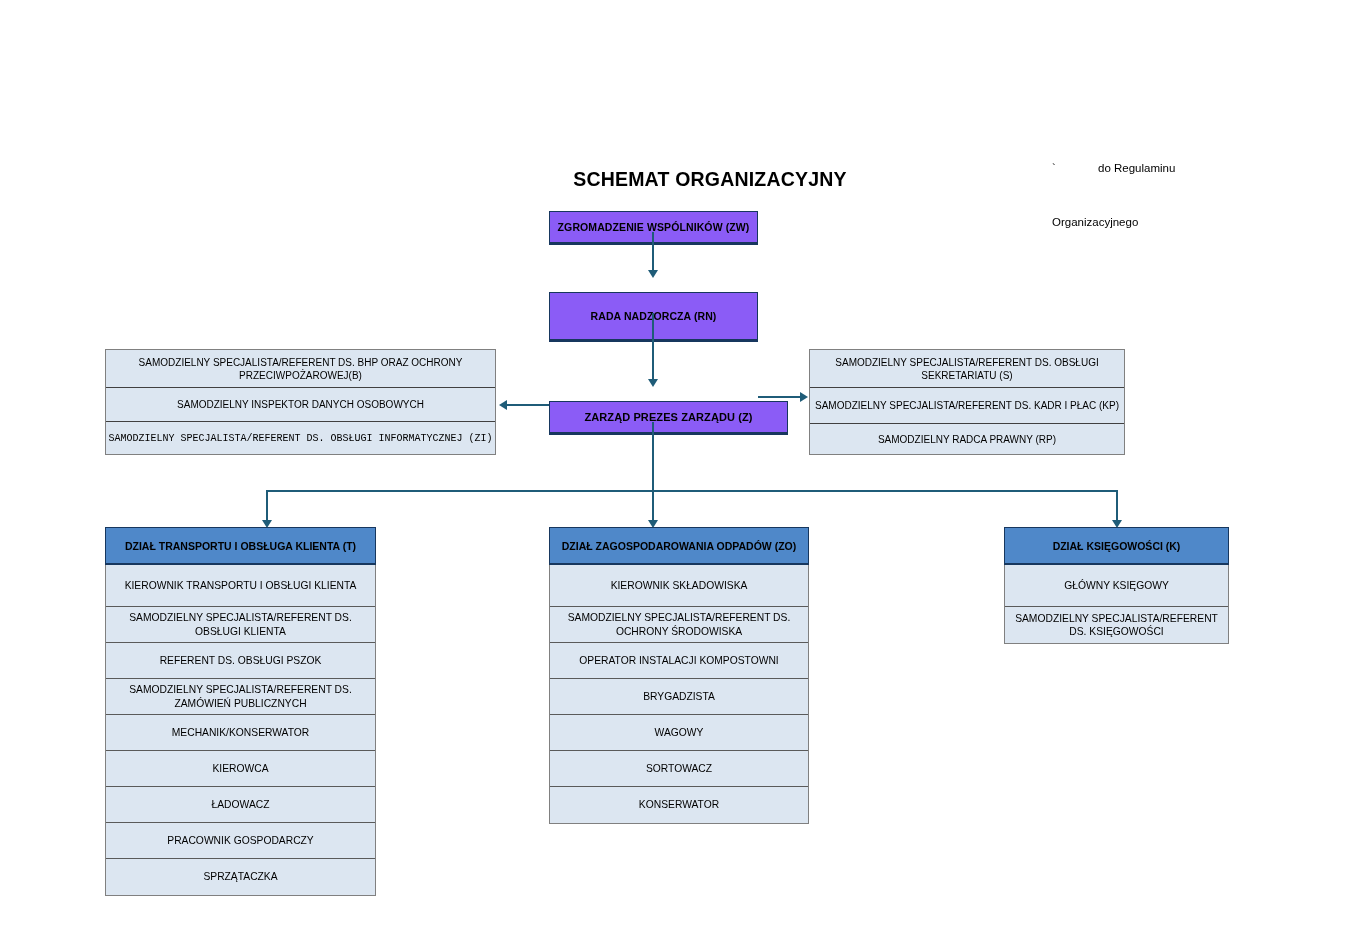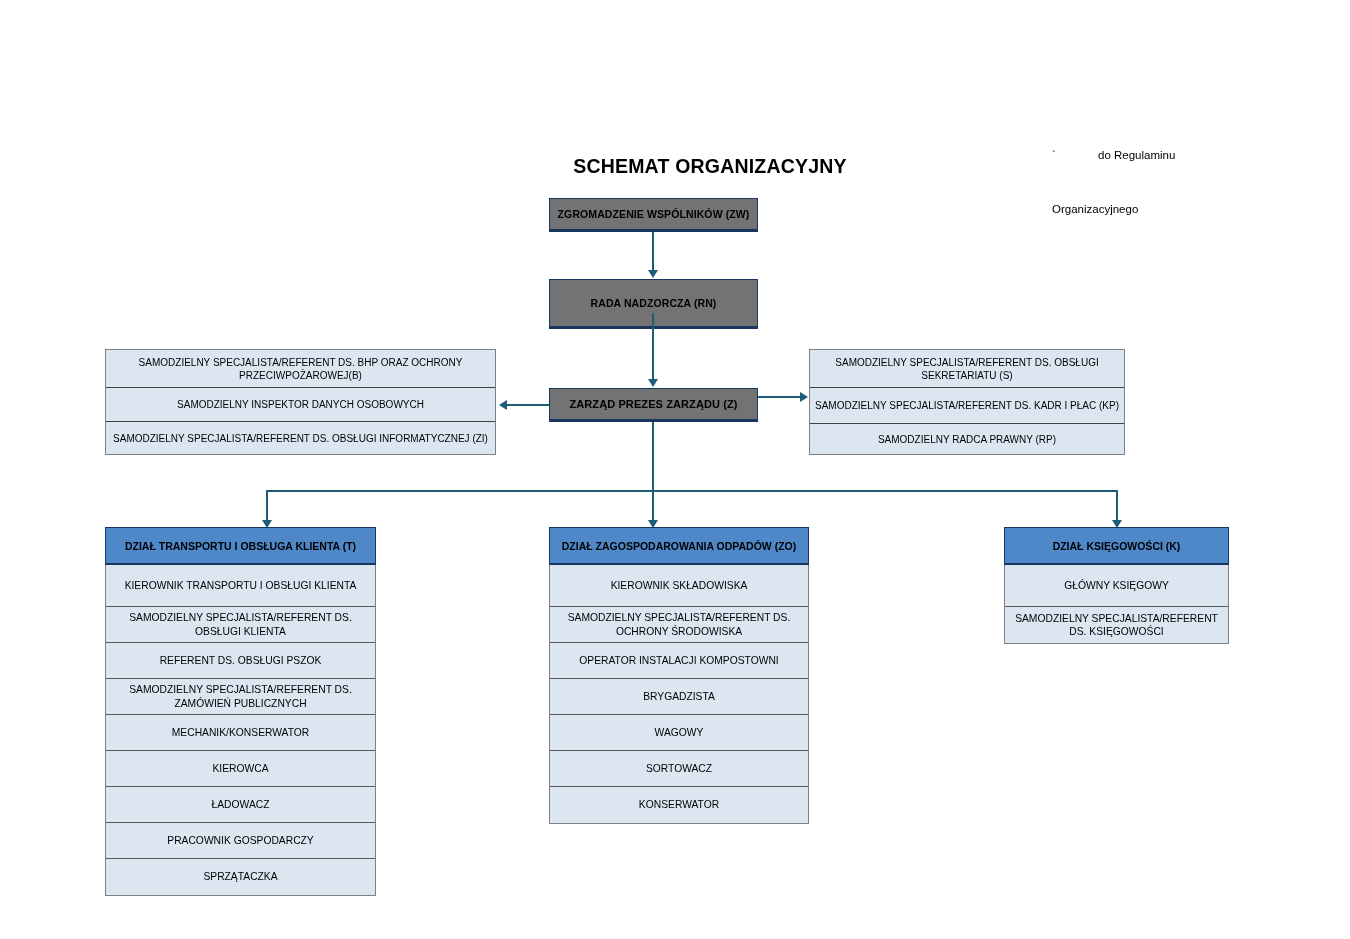--- a/index.html
+++ b/index.html
@@ -6,21 +6,21 @@
   body{
     width:1350px;height:939px;
     background:#ffffff;
     font-family:"Liberation Sans", sans-serif;
     position:relative;
     overflow:hidden;
     color:#000000;
   }
   #canvas{position:absolute;left:0;top:0;width:1350px;height:939px;}
 
-  .abs{position:absolute;box-sizing:border-box;}
+  .abs{position:absolute;box-sizing:border-box;margin-top:13px;}
 
   
   #annotation{
     left:1052px;top:110px;width:290px;
     font-size:11.5px;line-height:18px;text-align:left;
     white-space:pre;
   }
   #annotation .tick{display:inline-block;width:46px;}
   #ann-line1{display:block;}
   #ann-line2{display:block;}
@@ -33,21 +33,21 @@
     font-size:19.5px;font-weight:bold;letter-spacing:.2px;
   }
 
   
   .node{
     border:1px solid #1f3864;
     display:flex;align-items:center;justify-content:center;
     text-align:center;
   }
   .node-dark{
-    background:#737373;
+    background:#8b5cf6;
     border:1px solid #17375e;
     font-size:10.5px;font-weight:bold;letter-spacing:.1px;
     color:#000;
   }
   .node-dark.thickbottom{border-bottom:3px solid #17375e;}
 
   .stack{
     position:absolute;
     border:1px solid #808080;
     background:#dce6f1;
@@ -112,21 +112,21 @@
     border-top:5px solid transparent;
     border-bottom:5px solid transparent;
     border-right:8px solid #1f5c78;
   }
   .arrow-right{
     position:absolute;width:0;height:0;
     border-top:5px solid transparent;
     border-bottom:5px solid transparent;
     border-left:8px solid #1f5c78;
   }
-  .clip-row{overflow:hidden;}
+  .clip-row{overflow:hidden;font-family:Liberation Mono, monospace;}
 </style>
 </head>
 <body>
 
 <div id="canvas">
 
   <div class="abs" id="annotation">
     <span id="ann-line1"><span class="tick">`</span><span>do Regulaminu</span></span>
     <span id="ann-line2">Organizacyjnego</span>
   </div>
@@ -155,21 +155,21 @@
       <span>SAMODZIELNY INSPEKTOR DANYCH OSOBOWYCH</span>
     </div>
     <div class="srow clip-row" style="height:32px;">
       <span style="display:inline-block;width:420px;">SAMODZIELNY SPECJALISTA/REFERENT  DS. OBSŁUGI INFORMATYCZNEJ  (ZI)</span>
     </div>
   </div>
 
   <div class="hline" style="left:507px;top:404px;width:42px;"></div>
   <div class="arrow-left" style="left:499px;top:400px;"></div>
 
-  <div class="abs node node-dark thickbottom" style="left:549px;top:388px;width:209px;height:34px;font-size:11px;">
+  <div class="abs node node-dark thickbottom" style="left:549px;top:388px;width:239px;height:34px;font-size:11px;">
     <span>ZARZĄD  PREZES ZARZĄDU (Z)</span>
   </div>
 
   <div class="hline" style="left:758px;top:396px;width:43px;"></div>
   <div class="arrow-right" style="left:800px;top:392px;"></div>
 
   <div class="stack" style="left:809px;top:349px;width:316px;height:106px;">
     <div class="srow wrap" style="height:38px;">
       <span>SAMODZIELNY SPECJALISTA/REFERENT DS. OBSŁUGI SEKRETARIATU (S)</span>
     </div>

